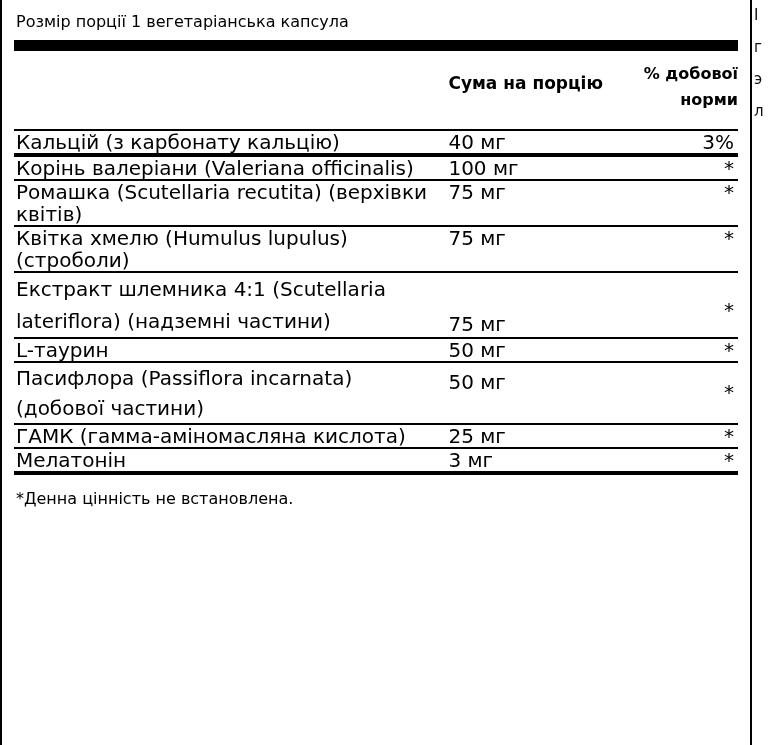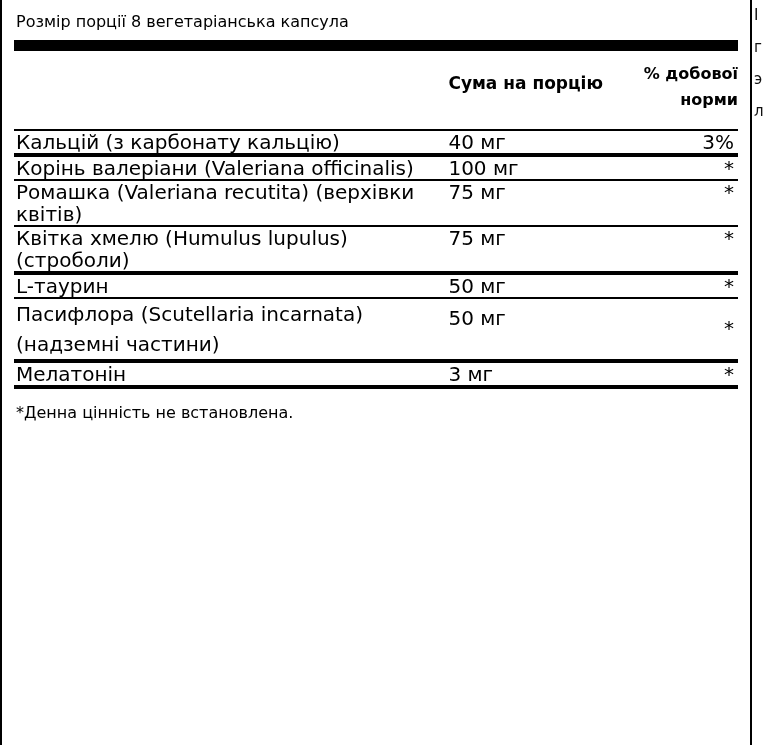--- a/index.html
+++ b/index.html
@@ -133,21 +133,21 @@
   .bottom-space { height: 30px; }
 </style>
 </head>
 <body>
 
 <div class="page">
 
   <div class="panel">
 
     <div class="serving-row">
-      <span>Розмір порції 8 вегетаріанська капсула</span>
+      <span>Розмір порції 1 вегетаріанська капсула</span>
     </div>
 
     <div class="rule-thick"></div>
 
     <table class="facts">
       <colgroup>
         <col class="col-name">
         <col class="col-amt">
         <col class="col-dv">
       </colgroup>
@@ -189,69 +189,79 @@
           <td class="amt">100 мг</td>
           <td class="dv">*</td>
         </tr>
         <tr class="sep">
           <td colspan="3">
               <div class="bar"></div>
             </td>
         </tr>
 
         <tr class="nutrient">
-          <td class="name">Ромашка (Valeriana recutita) (верхівки квітів)</td>
+          <td class="name">Ромашка (Scutellaria recutita) (верхівки квітів)</td>
           <td class="amt">75 мг</td>
           <td class="dv">*</td>
         </tr>
         <tr class="sep">
           <td colspan="3">
               <div class="bar"></div>
             </td>
         </tr>
 
         <tr class="nutrient">
           <td class="name">Квітка хмелю (Humulus lupulus) (строболи)</td>
           <td class="amt">75 мг</td>
           <td class="dv">*</td>
         </tr>
         <tr class="sep">
           <td colspan="3">
               <div class="bar"></div>
             </td>
         </tr>
 
+        <tr class="nutrient two-line">
+          <td class="name">Екстракт шлемника 4:1 (Scutellaria lateriflora) (надземні частини)</td>
+          <td class="amt">75 мг</td>
+          <td class="dv">*</td>
+        </tr>
         <tr class="sep">
           <td colspan="3">
               <div class="bar"></div>
             </td>
         </tr>
 
         <tr class="nutrient">
           <td class="name">L-таурин</td>
           <td class="amt">50 мг</td>
           <td class="dv">*</td>
         </tr>
         <tr class="sep">
           <td colspan="3">
               <div class="bar"></div>
             </td>
         </tr>
 
         <tr class="nutrient two-line-b">
-          <td class="name">Пасифлора (Scutellaria incarnata) (надземні частини)</td>
+          <td class="name">Пасифлора (Passiflora incarnata) (добової частини)</td>
           <td class="amt">50 мг</td>
           <td class="dv">*</td>
         </tr>
         <tr class="sep">
           <td colspan="3">
               <div class="bar"></div>
             </td>
         </tr>
 
+        <tr class="nutrient">
+          <td class="name">ГАМК (гамма-аміномасляна кислота)</td>
+          <td class="amt">25 мг</td>
+          <td class="dv">*</td>
+        </tr>
         <tr class="sep">
           <td colspan="3">
               <div class="bar"></div>
             </td>
         </tr>
 
         <tr class="nutrient">
           <td class="name">Мелатонін</td>
           <td class="amt">3 мг</td>
           <td class="dv">*</td>

